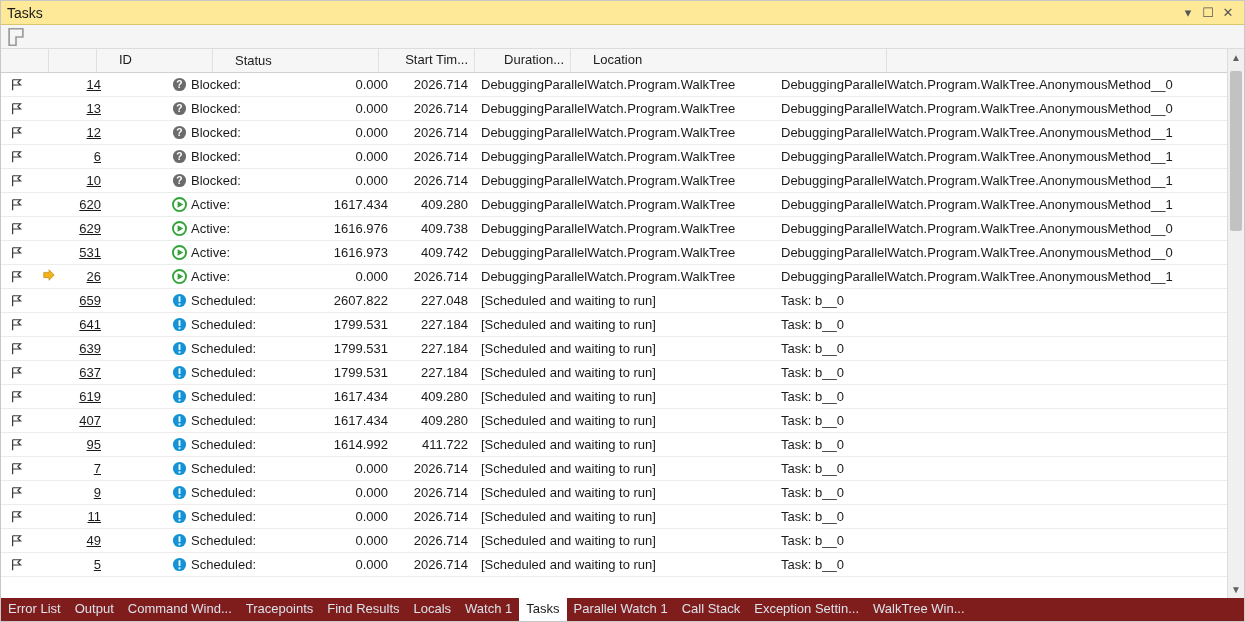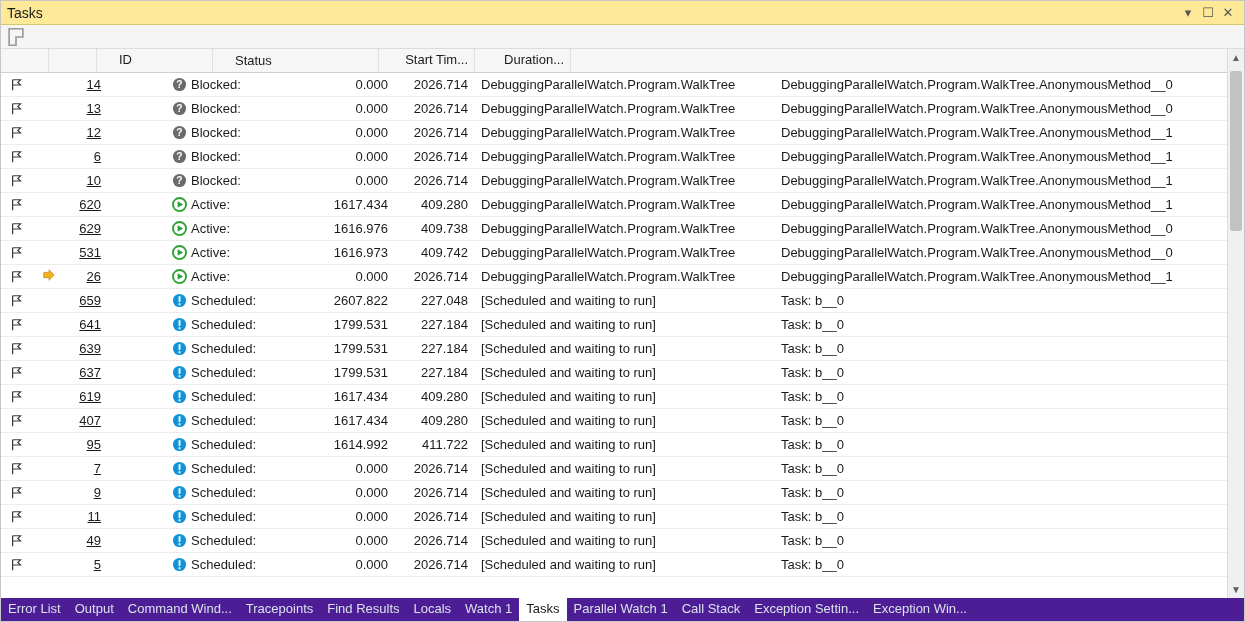--- a/index.html
+++ b/index.html
@@ -116,21 +116,21 @@
     color:#606060; font-size:10px;
   }
   .scrollbar .thumb {
     position:absolute; left:2px; right:2px;
     top: 22px; height: 160px;
     background:#c2c2c2; border-radius:2px;
   }
 
   .tabstrip {
     height: 23px;
-    background: #4c1d95;
+    background: #7f1d1d;
     display: flex;
     align-items: stretch;
     color: #dbe2ea;
     font-size: 13px;
     overflow: hidden;
   }
   .tabstrip .tab {
     padding: 3px 7px 0 7px;
     white-space: nowrap;
     cursor: default;
@@ -163,20 +163,21 @@
   <div class="grid-wrap">
     <div class="grid">
 
       <div class="grid-header">
         <div class="col c-flag"></div>
         <div class="col c-cur"></div>
         <div class="col c-id">ID</div>
         <div class="col c-status">Status</div>
         <div class="col c-start">Start Tim...</div>
         <div class="col c-dur">Duration...</div>
+        <div class="col c-loc">Location</div>
       </div>
 
       <div class="grid-body" id="grid-body">
           <div class="row">
             <div class="cell c-flag flag-icon">
               <svg viewBox="0 0 16 16">
                 <path d="M3 2 L3 14 M3 2 L12 2 L9 5 L12 8 L3 8"></path>
               </svg>
             </div>
             <div class="cell c-cur current-arrow"></div>
@@ -665,16 +666,16 @@
       <div class="tab">Output</div>
       <div class="tab">Command Wind...</div>
       <div class="tab">Tracepoints</div>
       <div class="tab">Find Results</div>
       <div class="tab">Locals</div>
       <div class="tab">Watch 1</div>
       <div class="tab active">Tasks</div>
       <div class="tab">Parallel Watch 1</div>
       <div class="tab">Call Stack</div>
       <div class="tab">Exception Settin...</div>
-      <div class="tab">Exception Win...</div>
+      <div class="tab">WalkTree Win...</div>
     </div>
 
 </div>
 
 </body></html>

